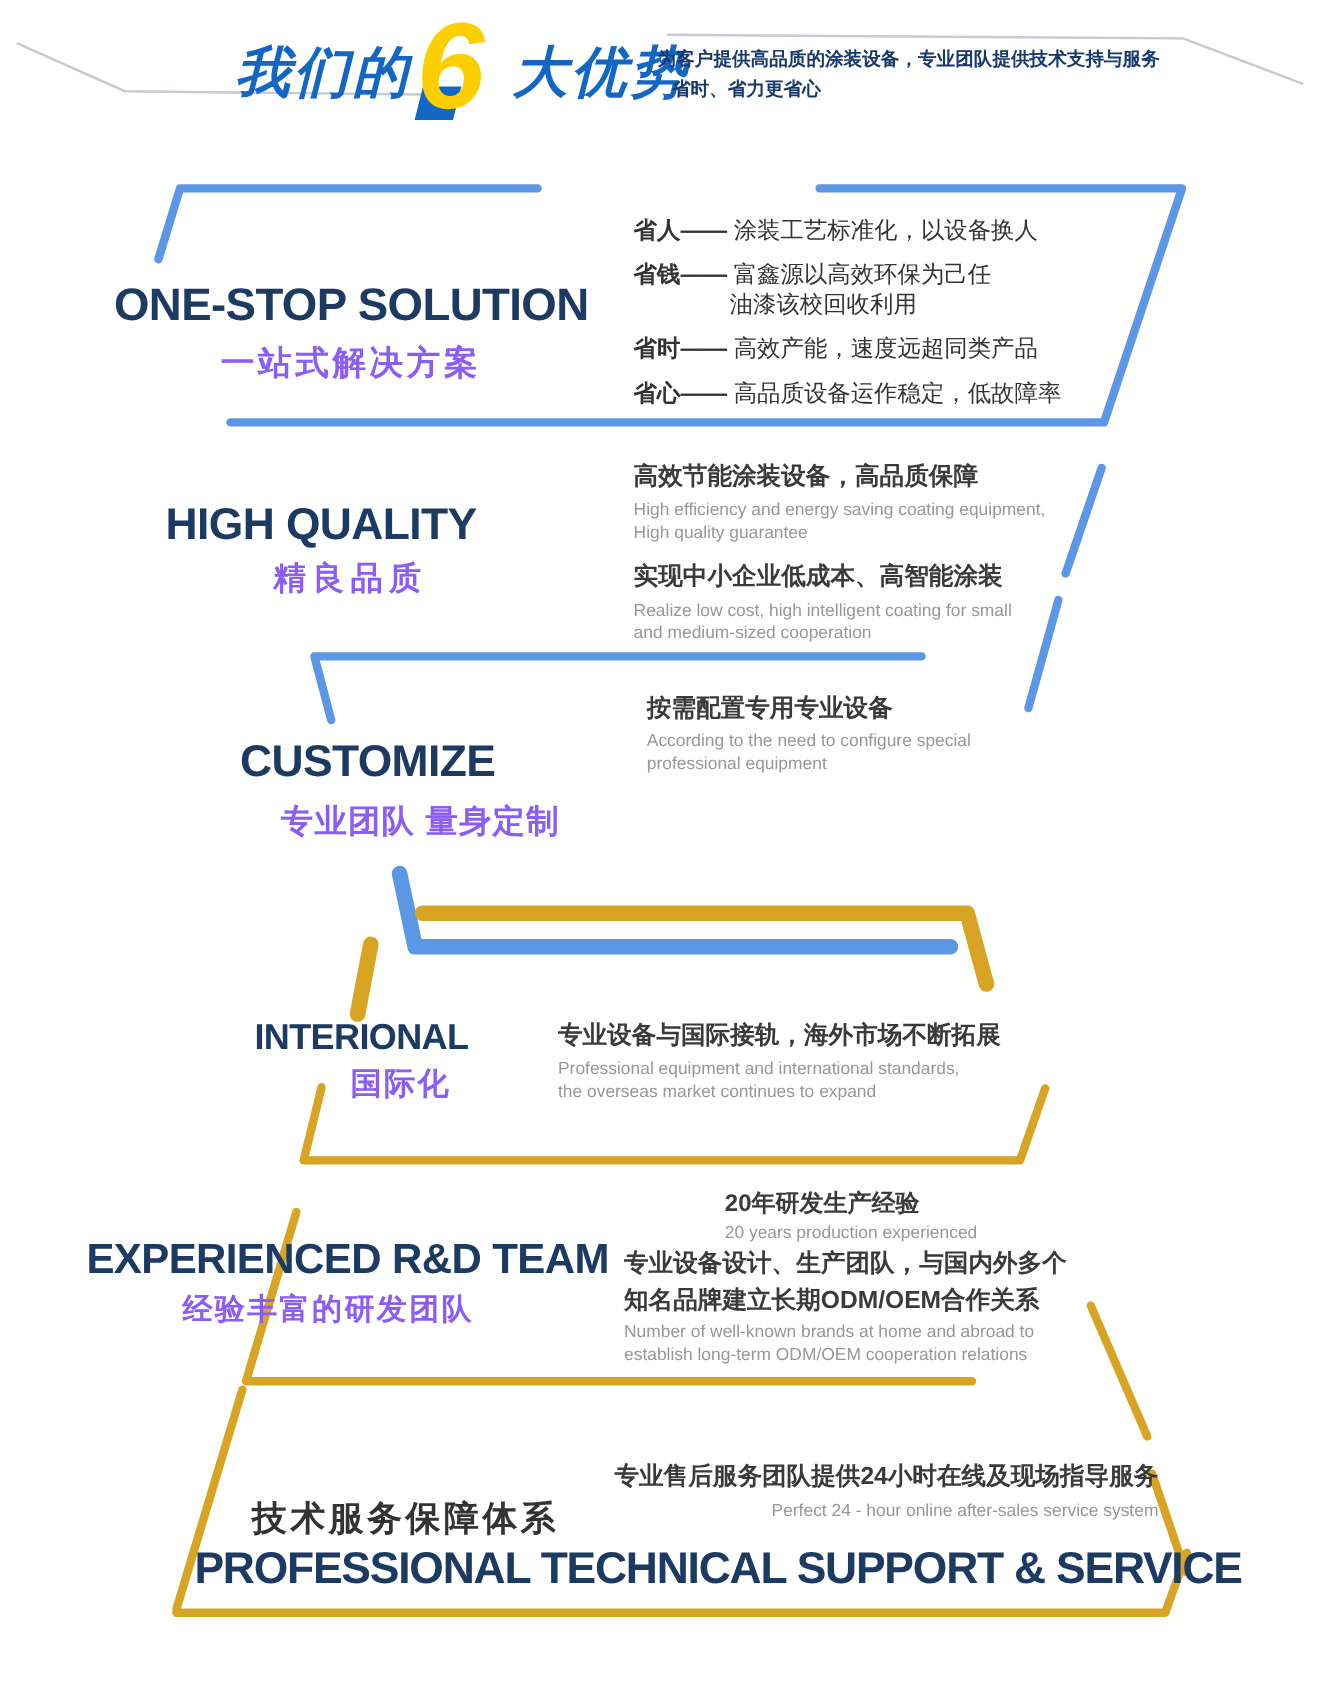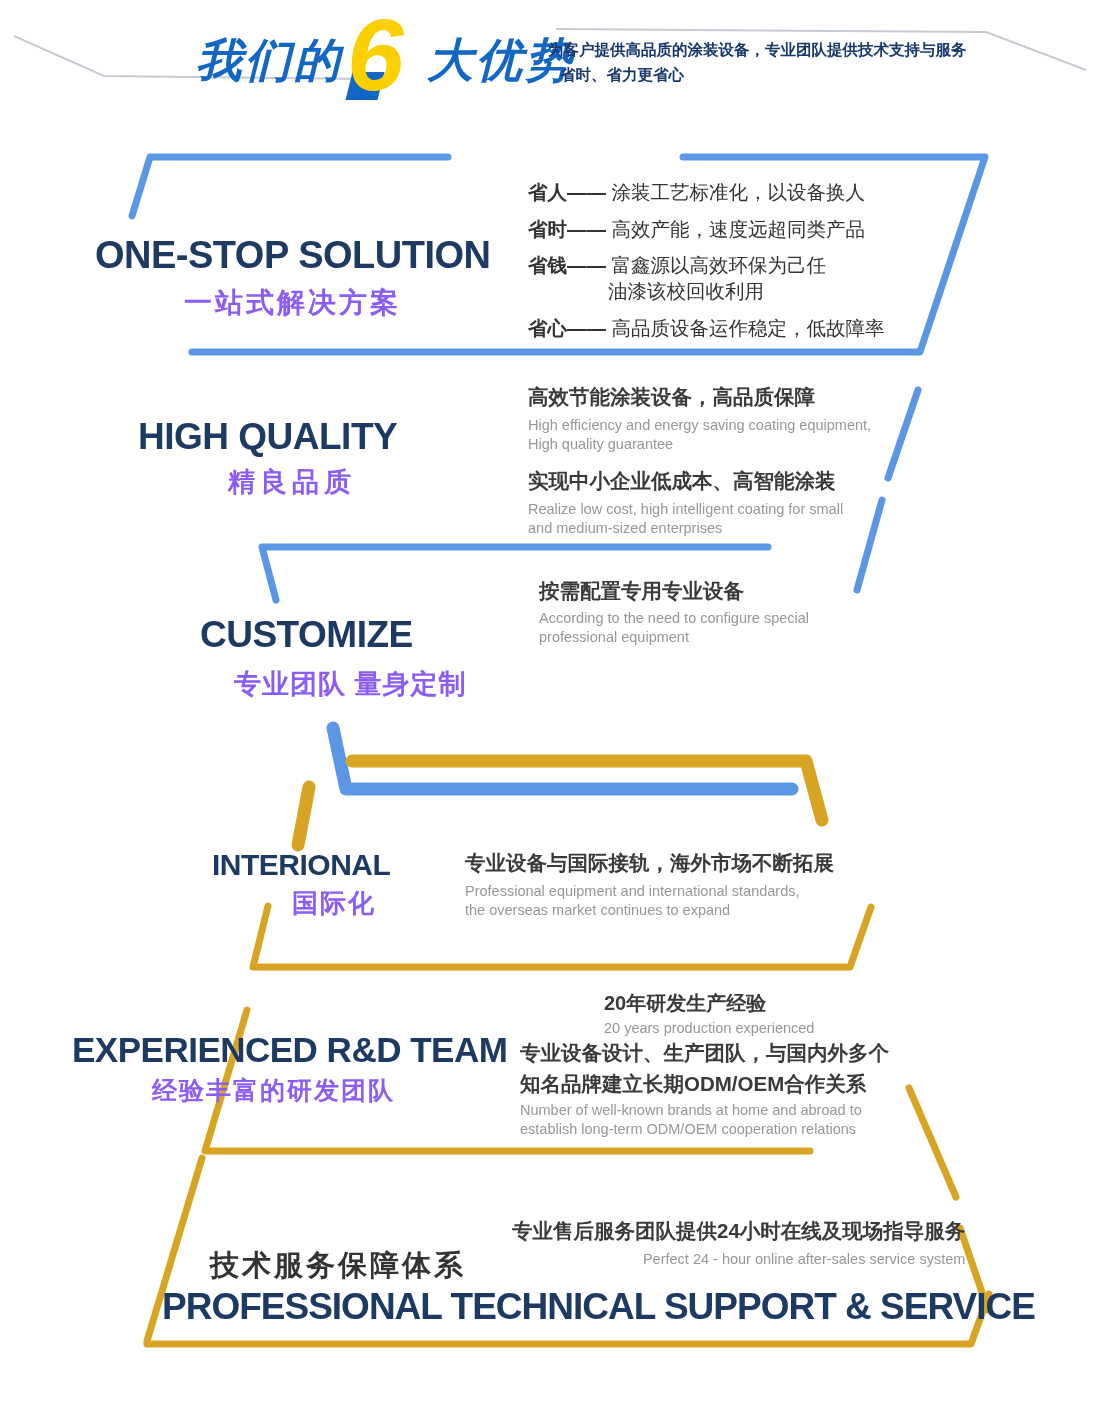--- a/index.html
+++ b/index.html
@@ -132,48 +132,48 @@
 
   <section>
     <h2 class="h-en s1-h">ONE-STOP SOLUTION</h2>
     <div class="h-cn s1-cn">一站式解决方案</div>
     <div class="s1-points">
       <div class="pt">
         <span class="pt-label">省人——</span>
         <span class="pt-text">涂装工艺标准化，以设备换人</span>
       </div>
       <div class="pt">
-        <span class="pt-label">省时——</span>
-        <span class="pt-text">高效产能，速度远超同类产品</span>
-      </div>
-      <div class="pt">
         <span class="pt-label">省钱——</span>
         <span class="pt-text">富鑫源以高效环保为己任</span>
         <div class="pt-line2">油漆该校回收利用</div>
+      </div>
+      <div class="pt">
+        <span class="pt-label">省时——</span>
+        <span class="pt-text">高效产能，速度远超同类产品</span>
       </div>
       <div class="pt">
         <span class="pt-label">省心——</span>
         <span class="pt-text">高品质设备运作稳定，低故障率</span>
       </div>
     </div>
   </section>
 
   <section>
     <h2 class="h-en s2-h">HIGH QUALITY</h2>
     <div class="h-cn s2-cn">精良品质</div>
     <div class="s2-blocks">
       <div class="blk">
         <div class="cn">高效节能涂装设备，高品质保障</div>
         <div class="en">High efficiency and energy saving coating equipment,</div>
         <div class="en">High quality guarantee</div>
       </div>
       <div class="blk">
         <div class="cn">实现中小企业低成本、高智能涂装</div>
         <div class="en">Realize low cost, high intelligent coating for small</div>
-        <div class="en">and medium-sized enterprises</div>
+        <div class="en">and medium-sized cooperation</div>
       </div>
     </div>
   </section>
 
   <section>
     <h2 class="h-en s3-h">CUSTOMIZE</h2>
     <div class="h-cn s3-cn">专业团队 量身定制</div>
     <div class="s3-blocks">
       <div class="blk indent">
         <div class="cn">按需配置专用专业设备</div>

